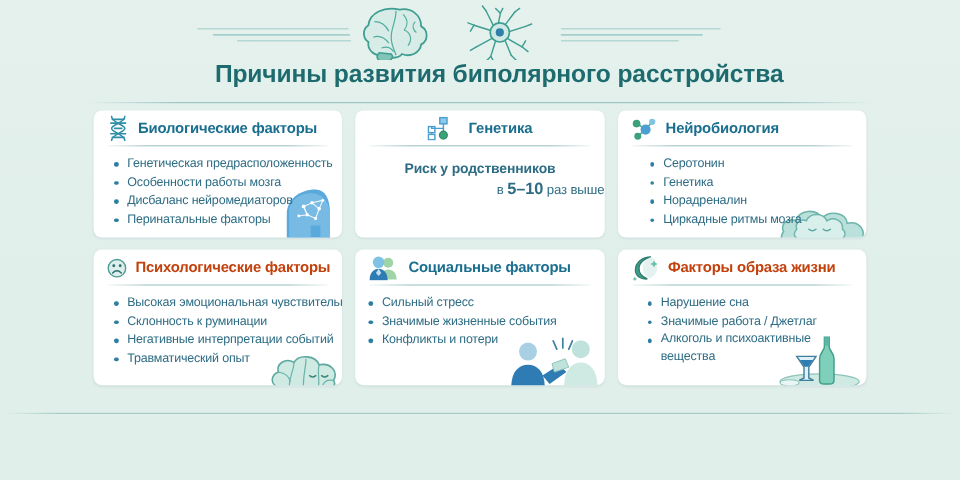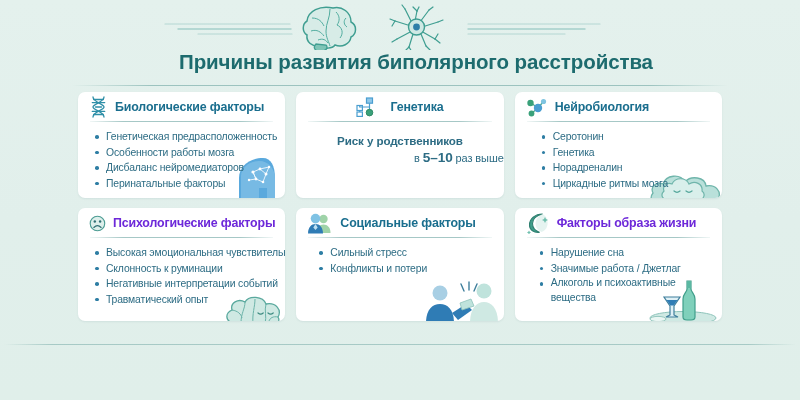--- a/index.html
+++ b/index.html
@@ -97,21 +97,21 @@
     box-sizing: border-box;
   }
   .card-head.center { justify-content: center; padding-left: 0; padding-right: 0; }
   .card-title {
     font-size: 12.4px;
     font-weight: bold;
     color: #1a6e8e;
     letter-spacing: -0.15px;
     white-space: nowrap;
   }
-  .card-title.teal { color: #6d28d9; }
+  .card-title.teal { color: #c2410c; }
   .card-rule {
     margin: 1px 12px 0 12px;
     height: 1px;
     background: linear-gradient(90deg, rgba(160,200,196,0.15) 0%, rgba(150,190,188,0.85) 18%, rgba(150,190,188,0.85) 82%, rgba(160,200,196,0.15) 100%);
   }
 
   ul.bullets {
     list-style: none;
     margin: 0;
     padding: 7px 10px 0 16px;
@@ -385,22 +385,23 @@
           <svg width="26" height="21" viewBox="0 0 26 21">
             <circle cx="16.5" cy="6" r="4.2" fill="#9fd3a8"></circle>
             <path d="M9.5 20 C9.5 14.5 12.6 11.6 16.5 11.6 C20.4 11.6 23.5 14.5 23.5 20 Z" fill="#9fd3a8"></path>
             <circle cx="8.5" cy="5.6" r="4.8" fill="#7fc2e4"></circle>
             <path d="M1 20.5 C1 14.3 4.4 11 8.5 11 C12.6 11 16 14.3 16 20.5 Z" fill="#2f7cb5"></path>
             <path d="M8.5 11 L6.3 14.5 L8.5 17 L10.7 14.5 Z" fill="#bfe0f2"></path>
           </svg>
           <span class="card-title">Социальные факторы</span>
         </div>
         <div class="card-rule"></div>
-        <ul class="bullets" style="padding-left:22px">
+        <ul class="bullets" style="padding-left:10px">
           <li>Сильный стресс</li>
+          <li>Значимые жизненные события</li>
           <li>Конфликты и потери</li>
         </ul>
         <svg class="art art-hands" width="78" height="44" viewBox="0 0 78 44">
           <circle cx="16" cy="14" r="7.5" fill="#a8cfe4"></circle>
           <path d="M2 44 C2 31 8 25 16 25 C24 25 30 31 30 44 Z" fill="#2f7cb5"></path>
           <circle cx="60" cy="12" r="7.5" fill="#bfe3dc"></circle>
           <path d="M46 44 C46 30 52 23 60 23 C68 23 74 30 74 44 Z" fill="#cfe9e3"></path>
           <path d="M28 34 L42 25 L48 31 L34 41 Z" fill="#2f7cb5"></path>
           <path d="M36 24 L47 20 L50 27 L38 31 Z" fill="#bfe3dc" stroke="#8dc3ba" stroke-width="0.8"></path>
           <g stroke="#3f7f9c" stroke-width="1.4" stroke-linecap="round">

